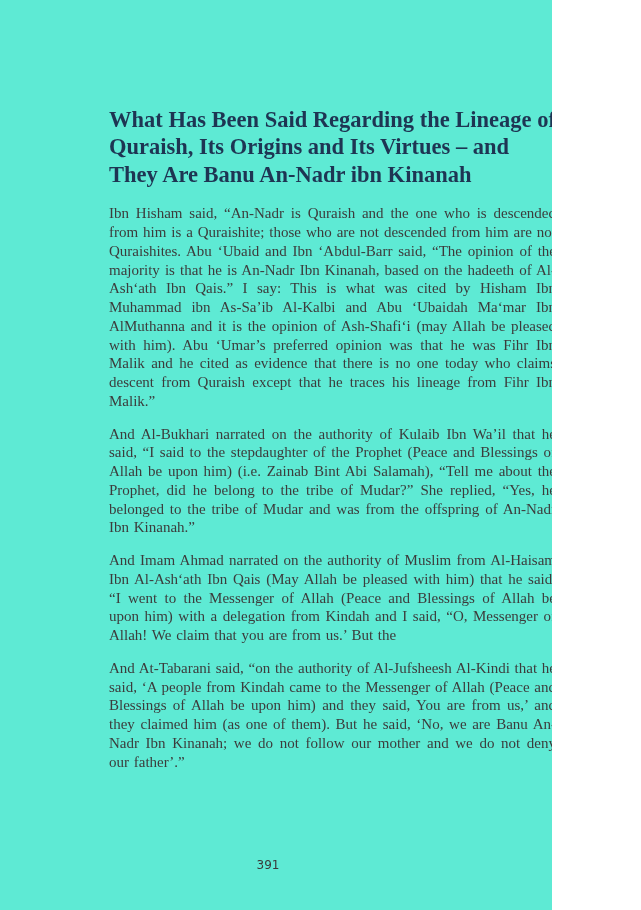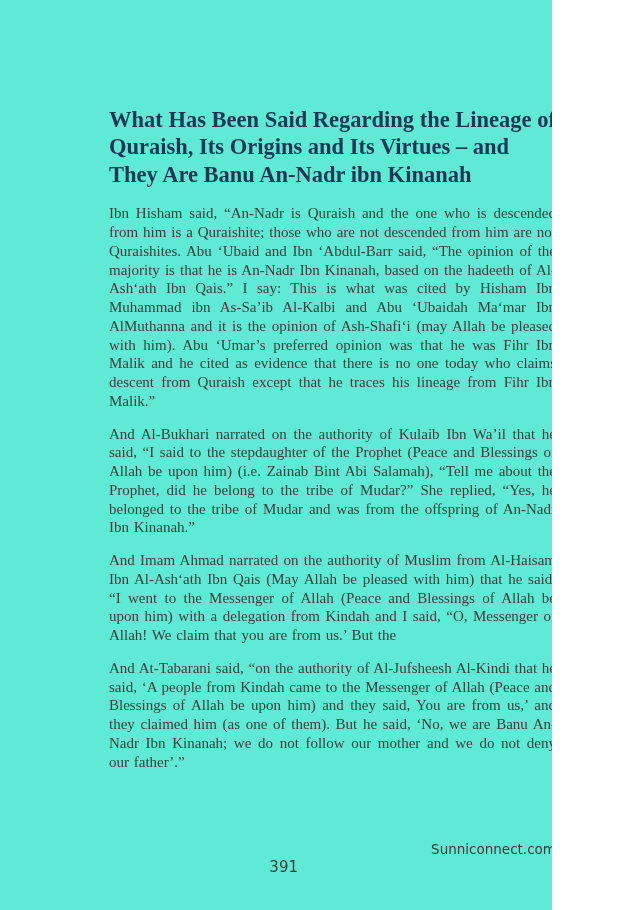--- a/index.html
+++ b/index.html
@@ -46,34 +46,33 @@
     text-align: right;
     font-family: "DejaVu Sans", sans-serif;
     font-size: 13.5px;
     color: #3a3a3a;
   }
   .page-number {
     position: absolute;
     top: 858px;
     left: 238px;
     width: 60px;
-    text-align: right;
+    text-align: center;
     font-family: "DejaVu Sans", sans-serif;
-    font-size: 15px;
+    font-size: 12px;
     color: #3a3a3a;
   }
 </style>
 </head>
 <body>
 
 <div class="page">
   <div class="content">
     <h1 class="heading">What Has Been Said Regarding the Lineage of Quraish, Its Origins and Its Virtues – and They Are Banu An-Nadr ibn Kinanah</h1>
     <div class="body-text">
       <p>Ibn Hisham said, “An-Nadr is Quraish and the one who is descended from him is a Quraishite; those who are not descended from him are not Quraishites. Abu ‘Ubaid and Ibn ‘Abdul-Barr said, “The opinion of the majority is that he is An-Nadr Ibn Kinanah, based on the hadeeth of Al-Ash‘ath Ibn Qais.” I say: This is what was cited by Hisham Ibn Muhammad ibn As-Sa’ib Al-Kalbi and Abu ‘Ubaidah Ma‘mar Ibn AlMuthanna and it is the opinion of Ash-Shafi‘i (may Allah be pleased with him). Abu ‘Umar’s preferred opinion was that he was Fihr Ibn Malik and he cited as evidence that there is no one today who claims descent from Quraish except that he traces his lineage from Fihr Ibn Malik.”</p>
       <p>And Al-Bukhari narrated on the authority of Kulaib Ibn Wa’il that he said, “I said to the stepdaughter of the Prophet (Peace and Blessings of Allah be upon him) (i.e. Zainab Bint Abi Salamah), “Tell me about the Prophet, did he belong to the tribe of Mudar?” She replied, “Yes, he belonged to the tribe of Mudar and was from the offspring of An-Nadr Ibn Kinanah.”</p>
       <p>And Imam Ahmad narrated on the authority of Muslim from Al-Haisam Ibn Al-Ash‘ath Ibn Qais (May Allah be pleased with him) that he said, “I went to the Messenger of Allah (Peace and Blessings of Allah be upon him) with a delegation from Kindah and I said, “O, Messenger of Allah! We claim that you are from us.’ But the</p>
       <p>And At-Tabarani said, “on the authority of Al-Jufsheesh Al-Kindi that he said, ‘A people from Kindah came to the Messenger of Allah (Peace and Blessings of Allah be upon him) and they said, You are from us,’ and they claimed him (as one of them). But he said, ‘No, we are Banu An-Nadr Ibn Kinanah; we do not follow our mother and we do not deny our father’.”</p>
     </div>
   </div>
-  <div class="website">Sunniconnect.com</div>
   <div class="page-number">391</div>
 </div>
 
 </body></html>

